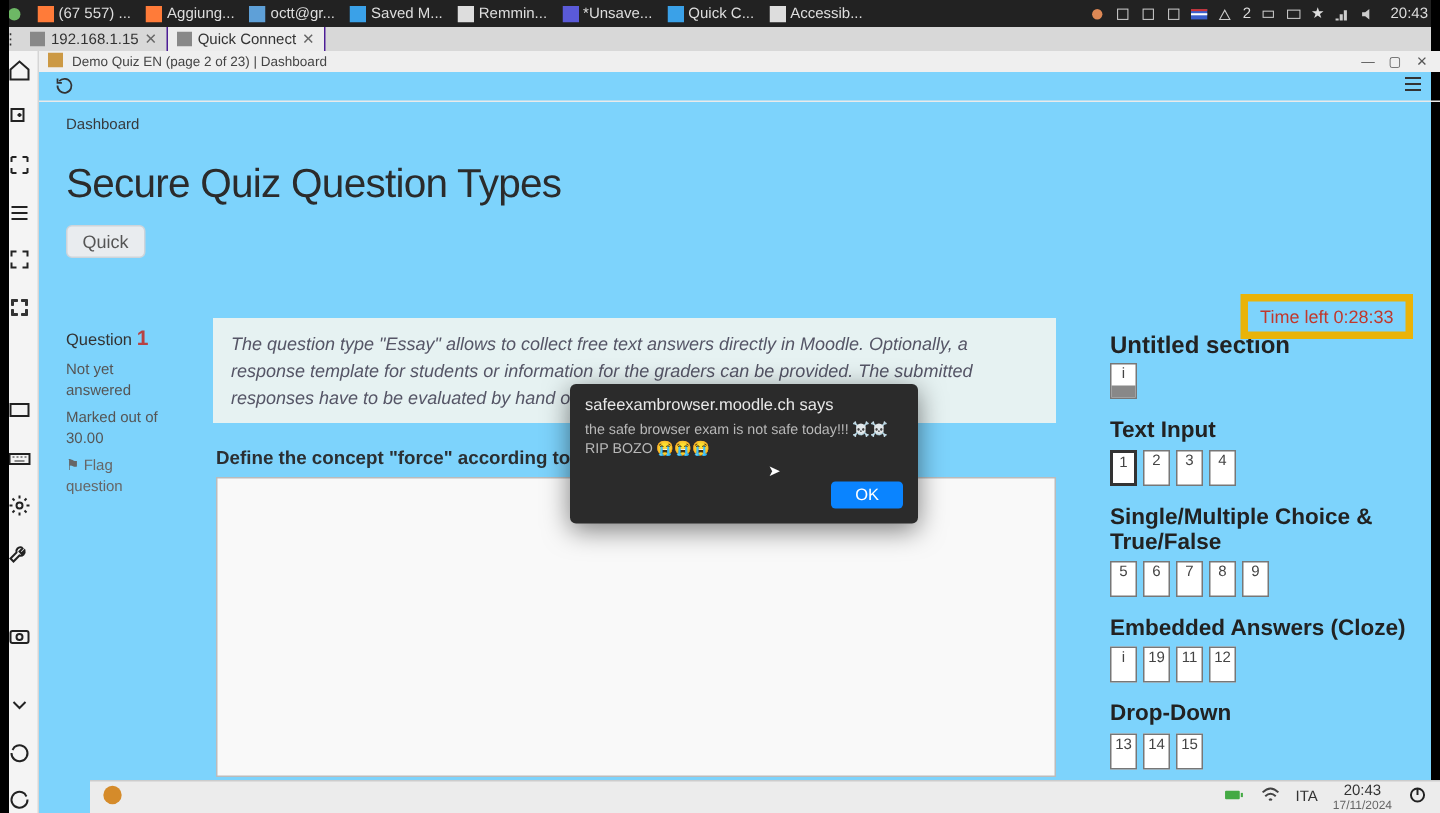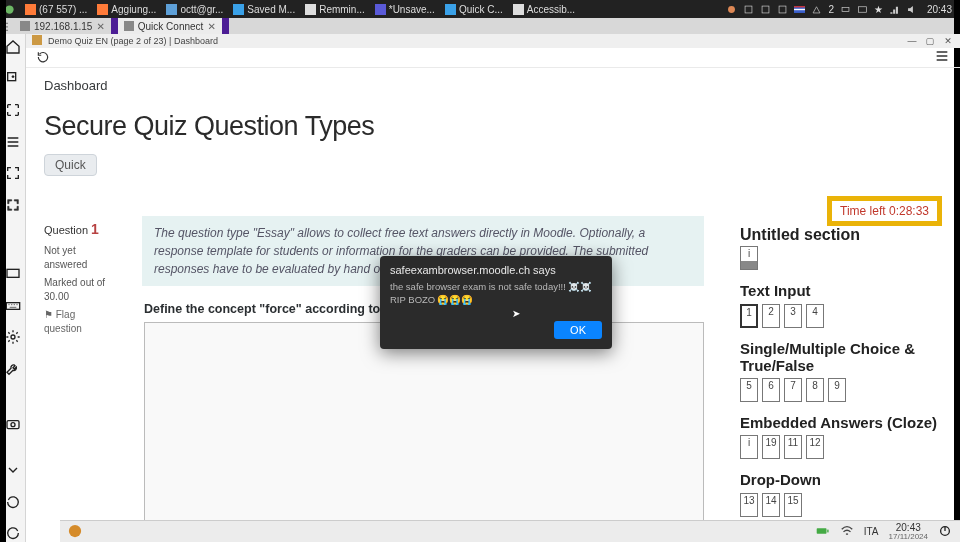--- a/index.html
+++ b/index.html
@@ -9,47 +9,47 @@
   .sysbar{display:flex;align-items:center;height:18px;background:#222;color:#ddd;font-size:10px;padding:0 4px;gap:6px}
   .sysbar .task{display:flex;align-items:flex-start;gap:3px;padding:0 4px;white-space:nowrap}
   .sysbar .task svg,.sysbar .icn svg{width:11px;height:11px;fill:#ccc}
   .sysbar .spacer{flex:1}
   .sysbar .icn{display:flex;align-items:center}
   .sysbar .clock{color:#ddd;font-size:10px;padding:0 4px}
 
   
   .tabstrip{display:flex;align-items:center;height:16px;background:#d8d8d8;font-size:10px;color:#333}
   .tabstrip .sqdot{width:14px;height:16px;display:flex;align-items:center;justify-content:center;}
-  .tabstrip .tab{display:flex;align-items:center;padding:0 6px;height:100%;border-right:7px solid #4c1d95;gap:4px}
+  .tabstrip .tab{display:flex;align-items:center;padding:0 6px;height:100%;border-right:1px solid #4c1d95;gap:4px}
   .tabstrip .tab.active{background:#ececec}
   .tabstrip .x{color:#666}
 
   
-  .mainframe{display:flex;height:calc(542px - 34px);background:#ffffff}
+  .mainframe{display:flex;height:calc(542px - 34px);background:#7dd3fc}
   .rail{width:34px;background:#f4f4f4;border-right:1px solid #d5d5d5;display:flex;flex-direction:column;align-items:center;padding-top:4px;gap:14px}
   .rail .ri{width:18px;height:18px;display:flex;align-items:center;justify-content:center;cursor:pointer}
   .rail .ri svg{width:16px;height:16px;fill:#333;stroke:#333}
   .rail .gap{flex:1}
 
   
   .appwrap{flex:1;position:relative;display:flex;flex-direction:column;height:100%}
   
   .wtitle{height:14px;background:#efefef;display:flex;align-items:center;padding:0 6px;font-size:9px;color:#444;gap:6px}
   .wtitle .wspace{flex:1}
   .wtitle .wbtn{width:12px;text-align:center;color:#555}
   
   .tbar{height:20px;display:flex;align-items:center;padding:0 10px;border-bottom:1px solid #eaeaea}
   .tbar .reload{width:16px;height:16px;cursor:pointer}
   .tbar .reload svg{width:14px;height:14px;fill:none;stroke:#333;stroke-width:2}
   .tbar .tbspace{flex:1}
   .tbar .menu svg{width:16px;height:16px;fill:#333}
 
   
   .page{flex:1;overflow:hidden;position:relative;padding:8px 18px 0 18px;color:#333}
-  .crumb{font-size:13px;color:#373a3c;margin-top:2px}
+  .crumb{font-size:10px;color:#373a3c;margin-top:2px}
   .h1{font-weight:400;color:#2b2b2b;margin-top:18px;letter-spacing:-.5px;font-size:27px}
   .back{display:inline-block;margin-top:12px;background:#e9ecef;border:1px solid #ced4da;color:#555;border-radius:4px;padding:3px 10px;font-size:12px;cursor:pointer}
   .timer{position:absolute;right:18px;top:128px;border:5px solid #eab308;color:#c1382c;padding:3px 8px;font-size:12px}
 
   
   .cols{display:flex;margin-top:40px;gap:28px;height:calc(100% - 150px)}
   
   .qinfo{width:70px;font-size:10px;color:#555;line-height:1.4;padding-top:4px}
   .qinfo .qn{font-size:11px;color:#333;margin-bottom:4px}
   .qinfo .qn .num{font-size:14px;font-weight:700;color:#b74242}

